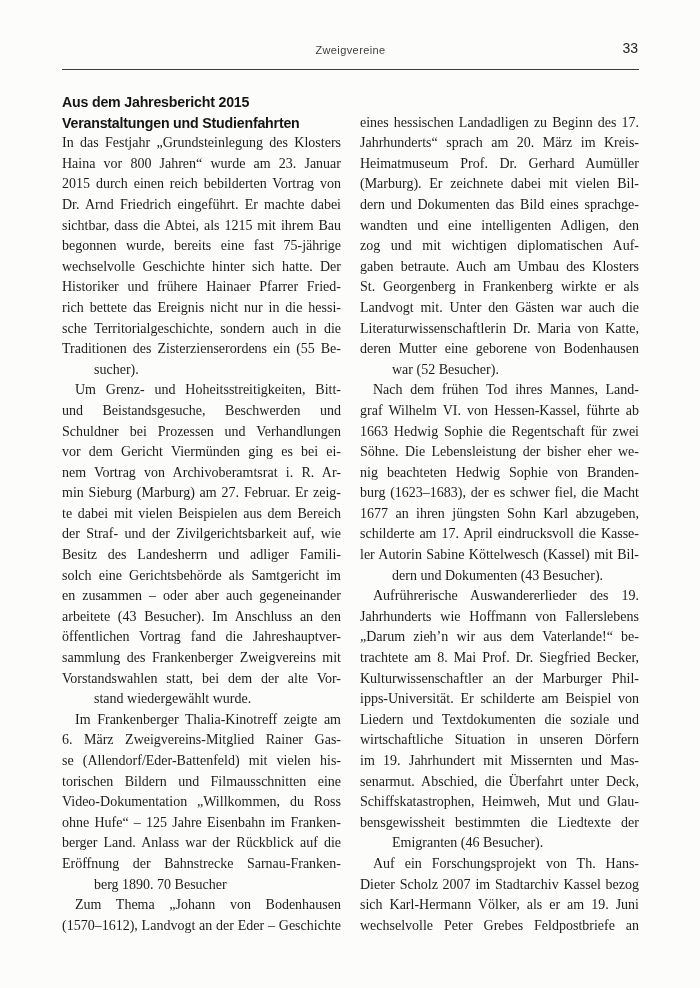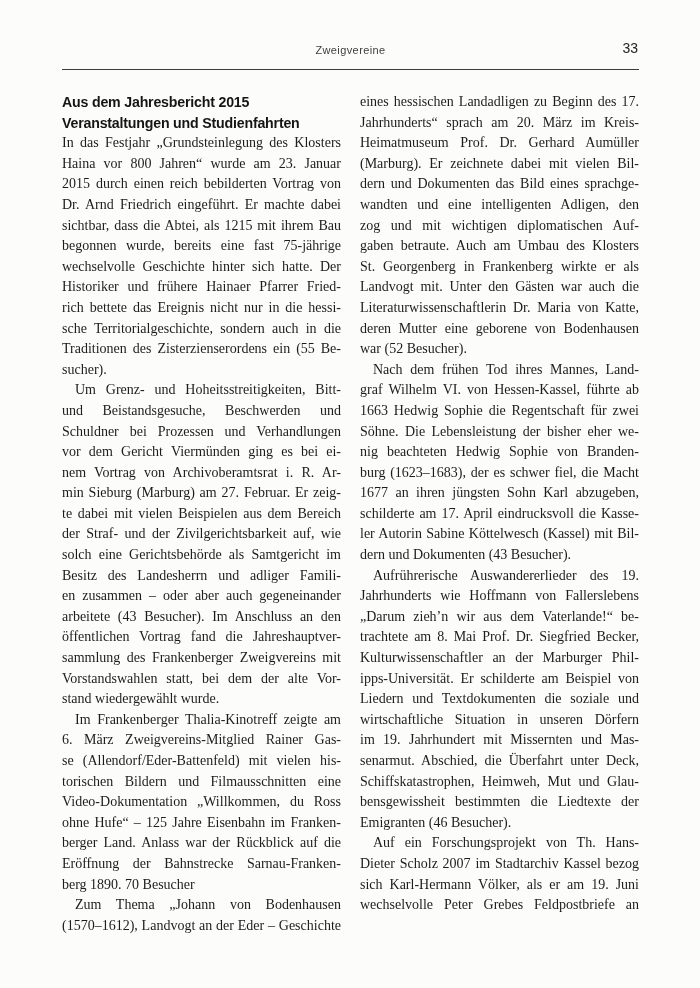--- a/index.html
+++ b/index.html
@@ -24,31 +24,31 @@
     position: absolute; top: 40px; right: 62px;
     font-family: Liberation Sans, sans-serif;
     font-size: 14px; color: #242424;
   }
   .rule {
     position: absolute; left: 62px; top: 69px;
     width: 577px; height: 1.4px; background: #3c3c3c;
   }
   .columns {
     position: absolute; left: 62px; top: 92px; width: 577px;
-    display: flex; gap: 19px;
+    display: flex; gap: 19px; align-items: flex-end;
   }
   .col { width: 279px; }
   .line {
     font-size: 14px; line-height: 20.6px; height: 20.6px;
     color: #1c1c1c;
     text-align: justify; text-align-last: justify;
     overflow: hidden;
     -moz-text-align-last: justify;
   }
-  .line.end { text-align-last: left; -moz-text-align-last: left; }
+  .line.end { text-align-last: left; margin-left: 32px; -moz-text-align-last: left; }
   .line.indent { text-indent: 13px; }
   .line.heading {
     font-family: "Liberation Sans", sans-serif;
     font-weight: 700; font-size: 14.2px; letter-spacing: -0.2px;
     text-align: left; text-align-last: left; -moz-text-align-last: left;
     color: #151515;
   }
 </style>
 </head>
 <body>
@@ -74,22 +74,22 @@
         <div class="line">Traditionen des Zisterzienserordens ein (55 Be-</div>
         <div class="line end">sucher).</div>
         <div class="line indent">Um Grenz- und Hoheitsstreitigkeiten, Bitt-</div>
         <div class="line">und Beistandsgesuche, Beschwerden und</div>
         <div class="line">Schuldner bei Prozessen und Verhandlungen</div>
         <div class="line">vor dem Gericht Viermünden ging es bei ei-</div>
         <div class="line">nem Vortrag von Archivoberamtsrat i. R. Ar-</div>
         <div class="line">min Sieburg (Marburg) am 27. Februar. Er zeig-</div>
         <div class="line">te dabei mit vielen Beispielen aus dem Bereich</div>
         <div class="line">der Straf- und der Zivilgerichtsbarkeit auf, wie</div>
+        <div class="line">Besitz des Landesherrn und adliger Famili-</div>
         <div class="line">solch eine Gerichtsbehörde als Samtgericht im</div>
-        <div class="line">Besitz des Landesherrn und adliger Famili-</div>
         <div class="line">en zusammen – oder aber auch gegeneinander</div>
         <div class="line">arbeitete (43 Besucher). Im Anschluss an den</div>
         <div class="line">öffentlichen Vortrag fand die Jahreshauptver-</div>
         <div class="line">sammlung des Frankenberger Zweigvereins mit</div>
         <div class="line">Vorstandswahlen statt, bei dem der alte Vor-</div>
         <div class="line end">stand wiedergewählt wurde.</div>
         <div class="line indent">Im Frankenberger Thalia-Kinotreff zeigte am</div>
         <div class="line">6. März Zweigvereins-Mitglied Rainer Gas-</div>
         <div class="line">se (Allendorf/Eder-Battenfeld) mit vielen his-</div>
         <div class="line">torischen Bildern und Filmausschnitten eine</div>

